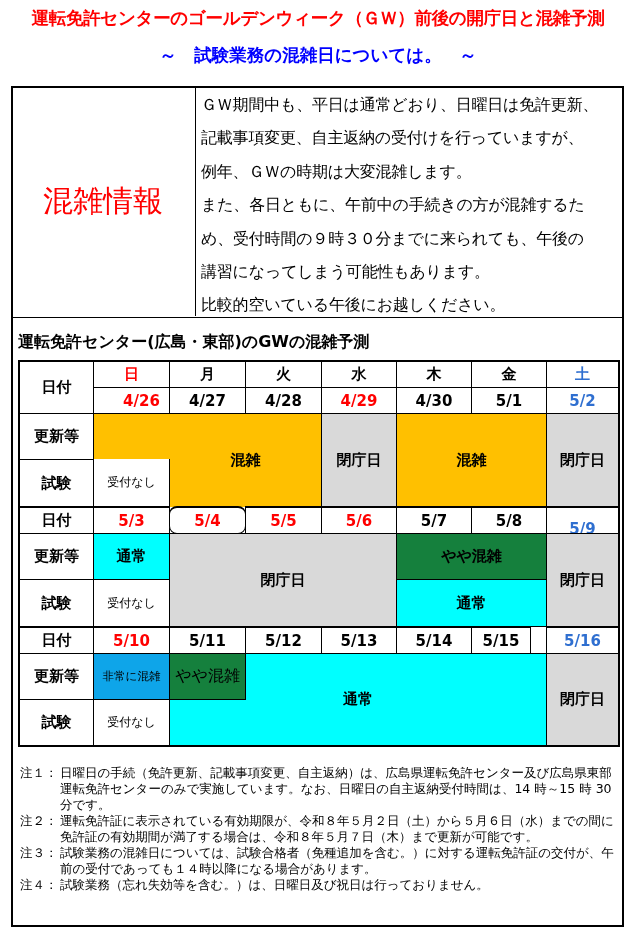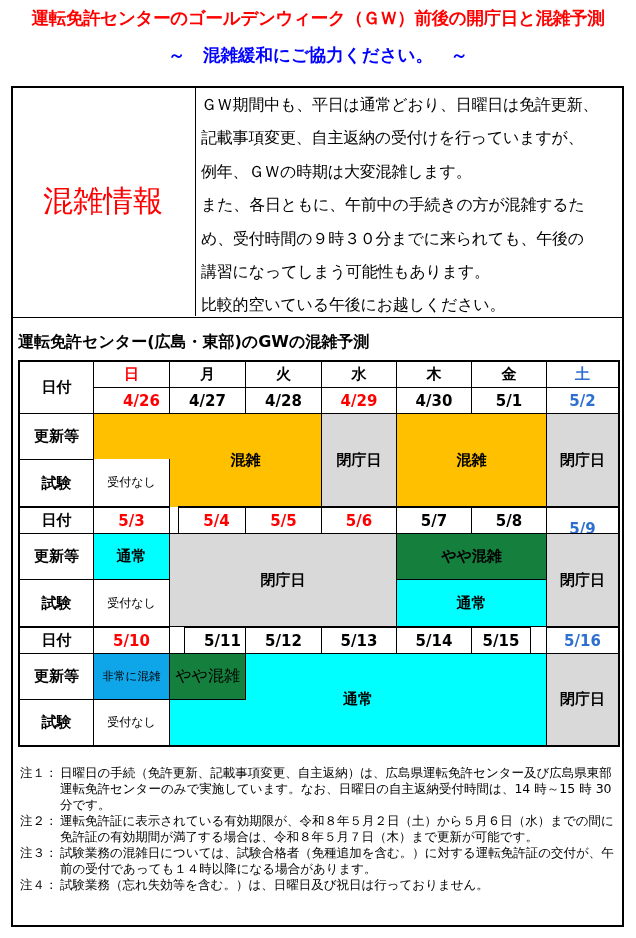--- a/index.html
+++ b/index.html
@@ -65,21 +65,21 @@
     line-height: 16px; color: #000;
   }
   .note { display: flex; }
   .note .num { width: 40px; flex: none; white-space: nowrap; }
   .note .body { flex: 1; }
 </style>
 </head>
 <body>
 
 <div class="title">運転免許センターのゴールデンウィーク（ＧＷ）前後の開庁日と混雑予測</div>
-<div class="subtitle">～　混雑緩和にご協力ください。　～</div>
+<div class="subtitle">～　試験業務の混雑日については。　～</div>
 
 <div class="frame"></div>
 
 <div class="info-box">
   <div class="info-label">混雑情報</div>
   <div class="info-text">
     <div>ＧＷ期間中も、平日は通常どおり、日曜日は免許更新、</div>
     <div>記載事項変更、自主返納の受付けを行っていますが、</div>
     <div>例年、ＧＷの時期は大変混雑します。</div>
     <div>また、各日ともに、午前中の手続きの方が混雑するた</div>
@@ -114,39 +114,39 @@
   <div class="cell thick-l" style="left:0;top:99px;width:76px;height:48px;">試験</div>
   <div class="cell orange" style="left:75px;top:53px;width:229px;height:94px;border-bottom:none;"></div>
   <div class="cell small" style="left:75px;top:99px;width:77px;height:48px;border-top:none;">受付なし</div>
   <div class="cell orange" style="left:151px;top:53px;width:153px;height:94px;border:none;background:transparent;">混雑</div>
   <div class="cell grey" style="left:303px;top:53px;width:76px;height:94px;">閉庁日</div>
   <div class="cell orange" style="left:378px;top:53px;width:151px;height:94px;">混雑</div>
   <div class="cell grey thick-r" style="left:528px;top:53px;width:74px;height:94px;">閉庁日</div>
 
   <div class="cell thick-l thick-t" style="left:0;top:146px;width:76px;height:28px;">日付</div>
   <div class="cell thick-t red" style="left:75px;top:146px;width:77px;height:28px;">5/3</div>
-  <div class="cell thick-t red" style="left:160px;top:146px;width:77px;height:28px;">5/4</div>
+  <div class="cell thick-t red" style="left:151px;top:146px;width:77px;height:28px;border-radius:8px;">5/4</div>
   <div class="cell thick-t red" style="left:227px;top:146px;width:77px;height:28px;">5/5</div>
   <div class="cell thick-t red" style="left:303px;top:146px;width:76px;height:28px;">5/6</div>
   <div class="cell thick-t" style="left:378px;top:146px;width:76px;height:28px;">5/7</div>
   <div class="cell thick-t" style="left:453px;top:146px;width:76px;height:28px;">5/8</div>
   <div class="cell thick-t thick-r blue" style="left:528px;top:146px;width:74px;height:44px;">5/9</div>
 
   <div class="cell thick-l" style="left:0;top:173px;width:76px;height:47px;">更新等</div>
   <div class="cell thick-l" style="left:0;top:219px;width:76px;height:48px;">試験</div>
   <div class="cell cyan" style="left:75px;top:173px;width:77px;height:47px;">通常</div>
   <div class="cell small" style="left:75px;top:219px;width:77px;height:48px;">受付なし</div>
   <div class="cell grey" style="left:151px;top:173px;width:228px;height:94px;">閉庁日</div>
   <div class="cell yellow" style="left:378px;top:173px;width:151px;height:47px;">やや混雑</div>
   <div class="cell cyan" style="left:378px;top:219px;width:151px;height:48px;">通常</div>
   <div class="cell grey thick-r" style="left:528px;top:173px;width:74px;height:94px;">閉庁日</div>
 
   <div class="cell thick-l thick-t" style="left:0;top:266px;width:76px;height:28px;">日付</div>
   <div class="cell thick-t red" style="left:75px;top:266px;width:77px;height:28px;">5/10</div>
-  <div class="cell thick-t" style="left:151px;top:266px;width:77px;height:28px;margin-left:15px;">5/11</div>
+  <div class="cell thick-t" style="left:151px;top:266px;width:77px;height:28px;">5/11</div>
   <div class="cell thick-t" style="left:227px;top:266px;width:77px;height:28px;">5/12</div>
   <div class="cell thick-t" style="left:303px;top:266px;width:76px;height:28px;">5/13</div>
   <div class="cell thick-t" style="left:378px;top:266px;width:76px;height:28px;">5/14</div>
   <div class="cell thick-t" style="left:453px;top:266px;width:60px;height:28px;">5/15</div>
   <div class="cell thick-t thick-r blue" style="left:528px;top:266px;width:74px;height:28px;">5/16</div>
 
   <div class="cell thick-l" style="left:0;top:293px;width:76px;height:47px;border-bottom:1px dotted #555;">更新等</div>
   <div class="cell thick-l thick-b" style="left:0;top:339px;width:76px;height:48px;">試験</div>
   <div class="cell redbg small" style="left:75px;top:293px;width:77px;height:47px;font-size:11.5px;border-bottom:1px dotted #555;">非常に混雑</div>
   <div class="cell small thick-b" style="left:75px;top:339px;width:77px;height:48px;">受付なし</div>

